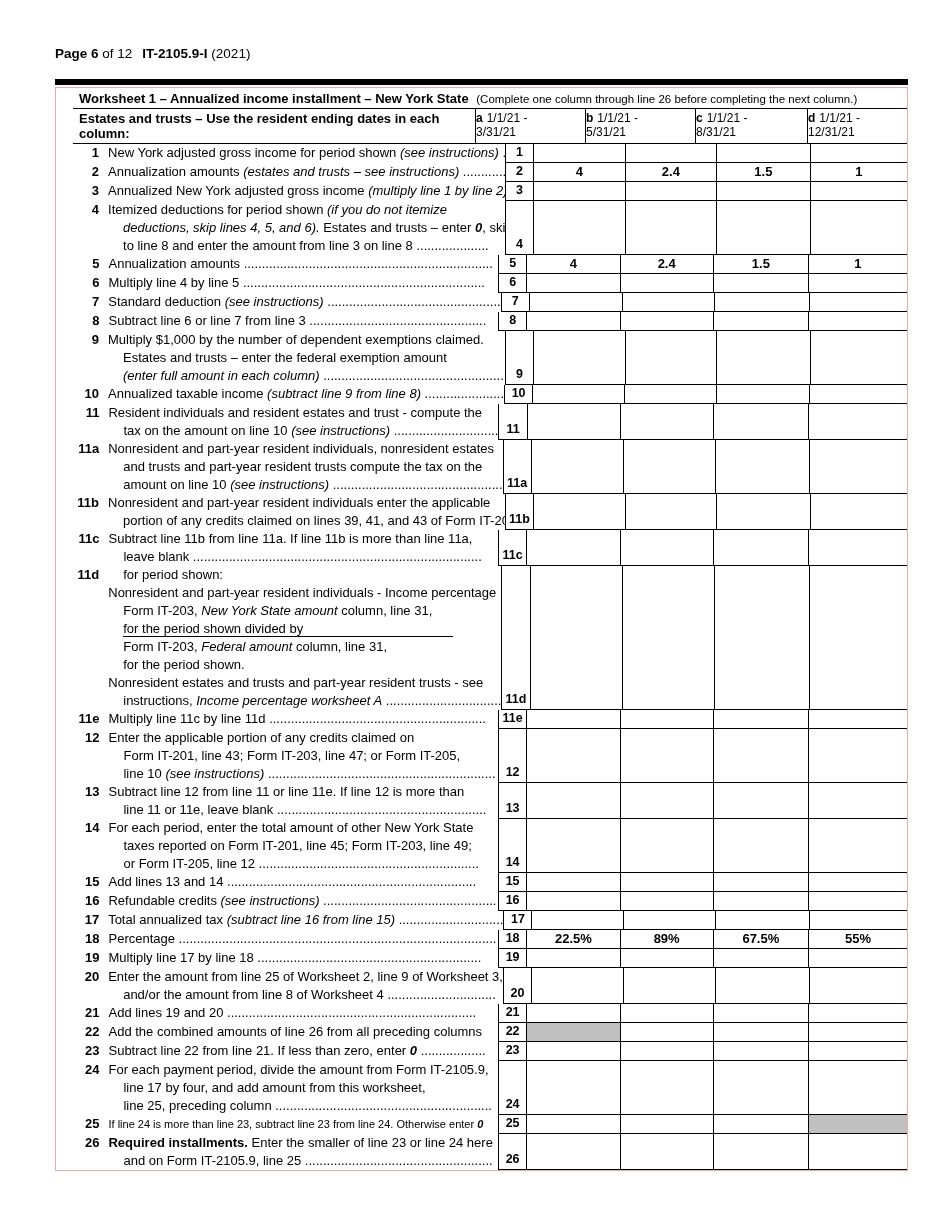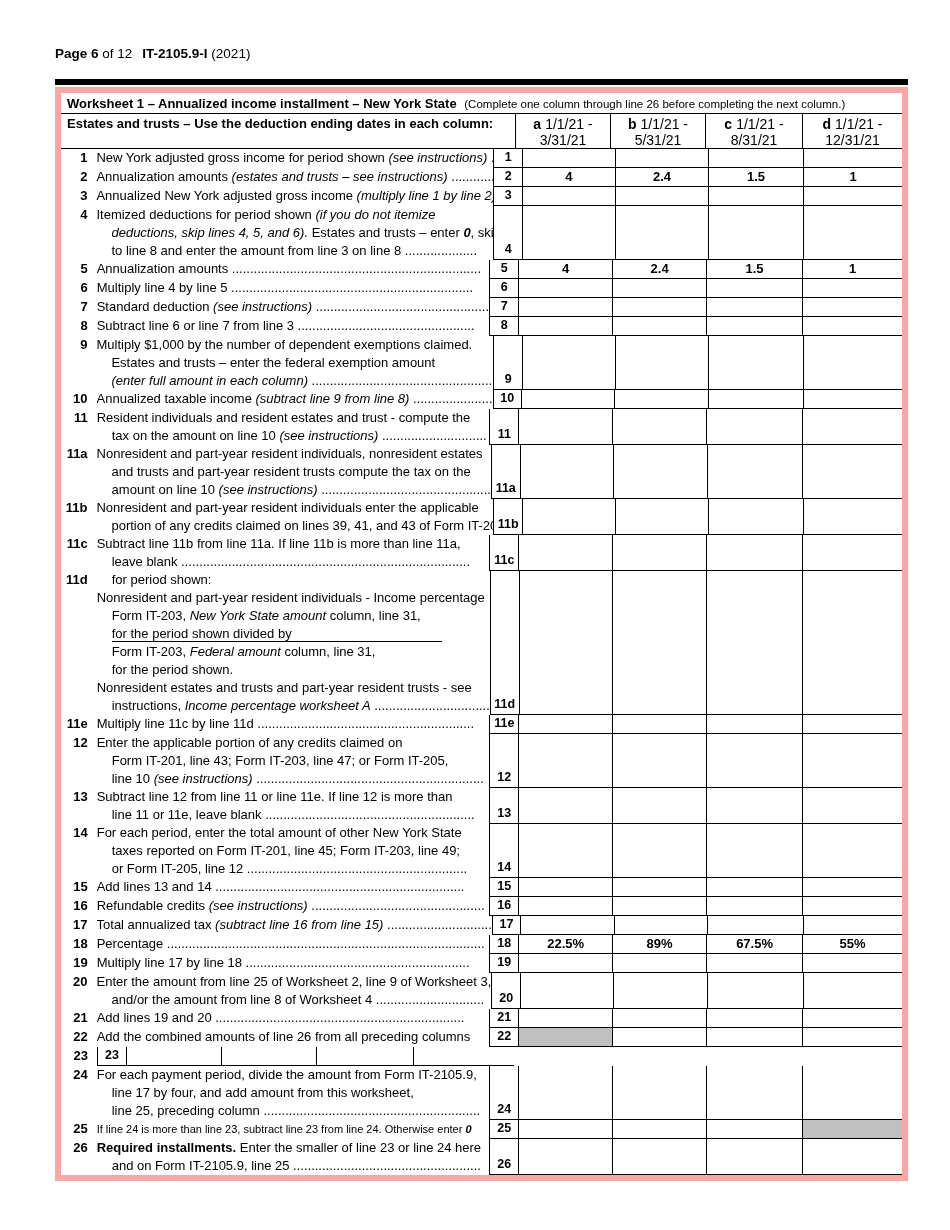--- a/index.html
+++ b/index.html
@@ -11,36 +11,37 @@
     position:relative;
   }
   .page { padding:46px 42px 0 55px; }
 
   .page-header { font-size:13.5px; margin-bottom:18px; }
   .b { font-weight:bold; }
   .form-id { margin-left:10px; }
 
   .black-bar { height:6px; background:#000; margin-bottom:2px; }
 
-  .worksheet { border:6px solid #fca5a5; width:853px; }
+  .worksheet { border:1px solid #fca5a5; width:853px;padding-left:17px; }
 
   .title-row {
     border-bottom:1px solid #000;
     padding:3px 6px 2px 6px;
     white-space:nowrap; overflow:hidden;
   }
   .title-row .note { font-size:11.5px; margin-left:4px; }
 
   .header-row { display:flex; border-bottom:1px solid #000; }
   .header-left { flex:1; padding:2px 4px 2px 6px; font-size:13px; }
   .header-left .l2 { text-align:center; }
   .hcell {
     border-left:1px solid #000;
-    text-align:center; font-size:14px;
+    font-size:12px;
     padding-top:2px;
+    margin-left:15px;
   }
   .hcell .letter { font-weight:bold; margin-right:4px; }
   .col-a { width:95px; } .col-b { width:95px; } .col-c { width:97px; } .col-d { width:100px; }
 
   .wrow { display:flex; align-items:stretch; }
   .line-label {
     width:36px; padding-right:9px; text-align:right;
     font-weight:bold; line-height:18px;
   }
   .desc { width:397px; line-height:18px; }
@@ -85,21 +86,21 @@
 
   <div class="worksheet">
 
     <div class="title-row">
       <span class="b">Worksheet 1 – Annualized income installment – New York State</span>
       <span class="note">(Complete one column through line 26 before completing the next column.)</span>
     </div>
 
     <div class="header-row">
       <div class="header-left">
-        <div class="b l1">Estates and trusts – Use the deduction ending dates in each column:</div>
+        <div class="b l1">Estates and trusts – Use the resident ending dates in each column:</div>
       </div>
 
     <div class="hcell col-a">
           <div><span class="letter">a</span>1/1/21 -</div>
           <div>3/31/21</div>
         </div>
         <div class="hcell col-b">
           <div><span class="letter">b</span>1/1/21 -</div>
           <div>5/31/21</div>
         </div>
@@ -428,20 +429,23 @@
             <div class="dline"><span>Add the combined amounts of line 26 from all preceding columns</span></div>
           </div>
           <div class="numbox">22</div>
           <div class="cell col-a shaded"></div>
           <div class="cell col-b"></div>
           <div class="cell col-c"></div>
           <div class="cell col-d last"></div>
         </div>
         <div class="wrow">
           <div class="line-label">23</div>
+          <div class="desc">
+            <div class="dline"><span>Subtract line 22 from line 21. If less than zero, enter </span><span class="s-bi">0</span><span> ..................</span></div>
+          </div>
           <div class="numbox">23</div>
           <div class="cell col-a"></div>
           <div class="cell col-b"></div>
           <div class="cell col-c"></div>
           <div class="cell col-d last"></div>
         </div>
         <div class="wrow">
           <div class="line-label">24</div>
           <div class="desc">
             <div class="dline"><span>For each payment period, divide the amount from Form IT-2105.9,</span></div>

